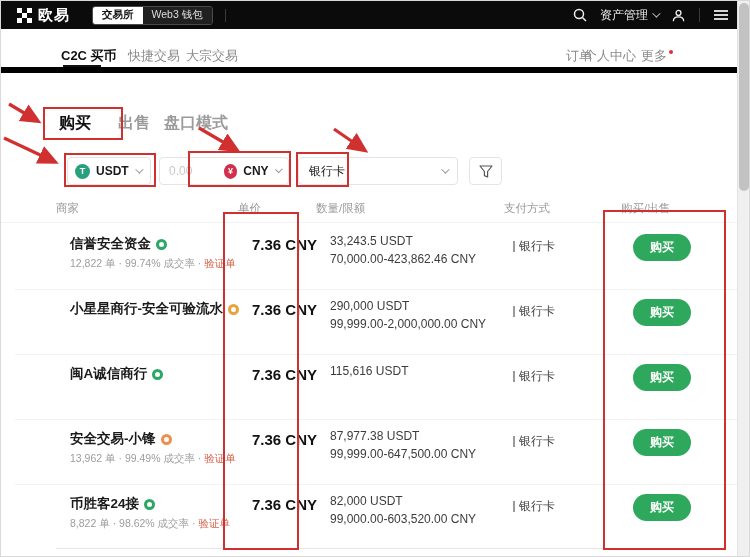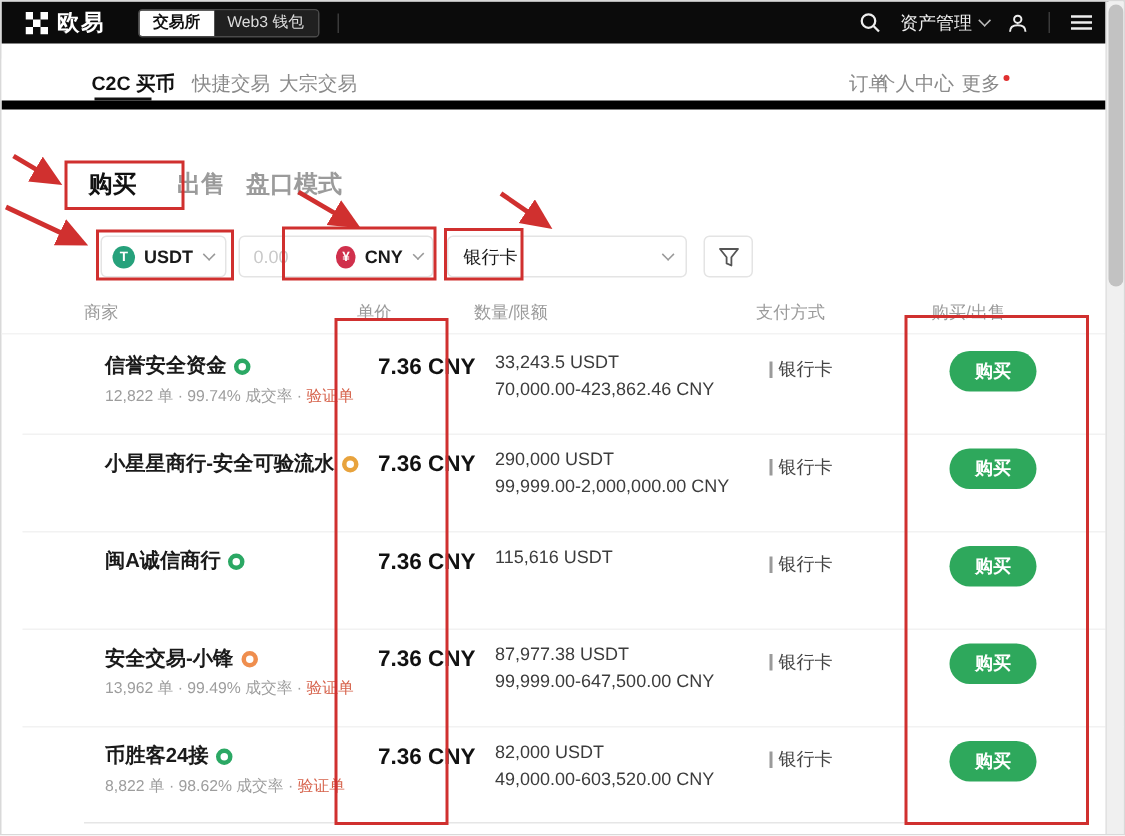--- a/index.html
+++ b/index.html
@@ -255,21 +255,21 @@
       </span>
       <span class="m-sub">
         <span>8,822 单</span>
         <span>·</span>
         <span>98.62% 成交率</span>
         <span>·</span>
         <span class="tag">验证单</span>
       </span>
       <span class="price">7.36 CNY</span>
       <span class="qty1">82,000 USDT</span>
-      <span class="qty2">49,000.00-603,520.00 CNY</span>
+      <span class="qty2">99,000.00-603,520.00 CNY</span>
       <span class="pay">
         <span class="bar"></span>
         <span>银行卡</span>
       </span>
       <span class="action">
         <button class="buy-btn">购买</button>
       </span>
     </div>
     </div>
 

